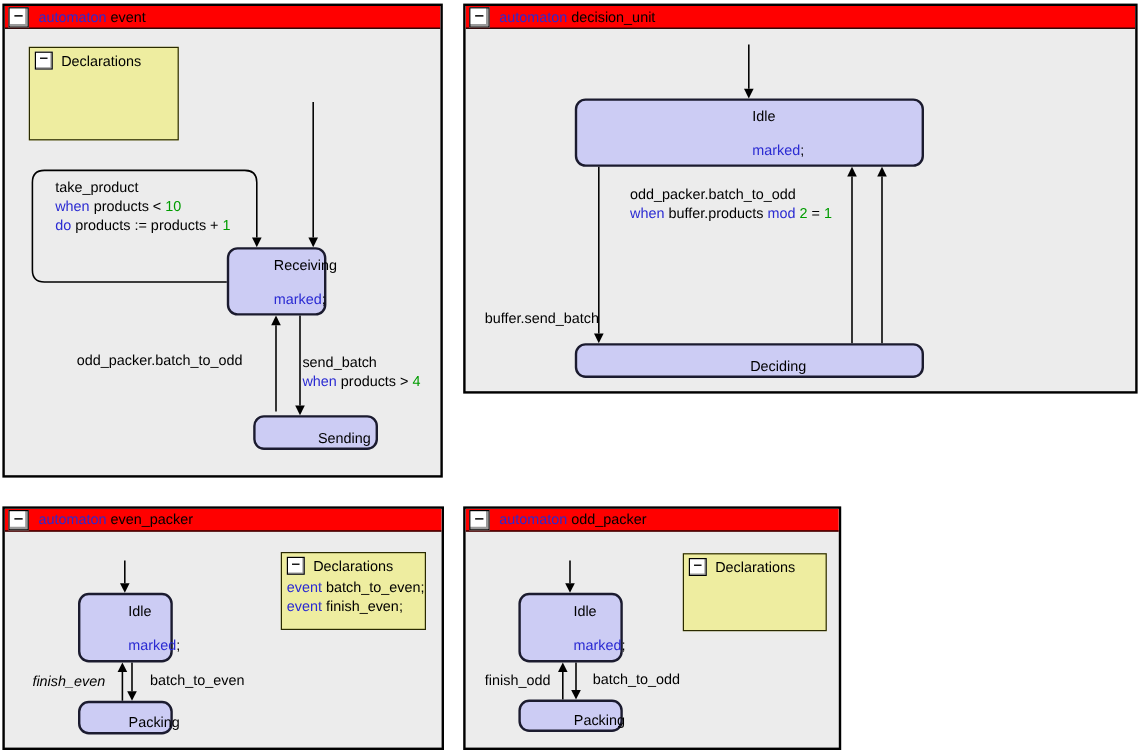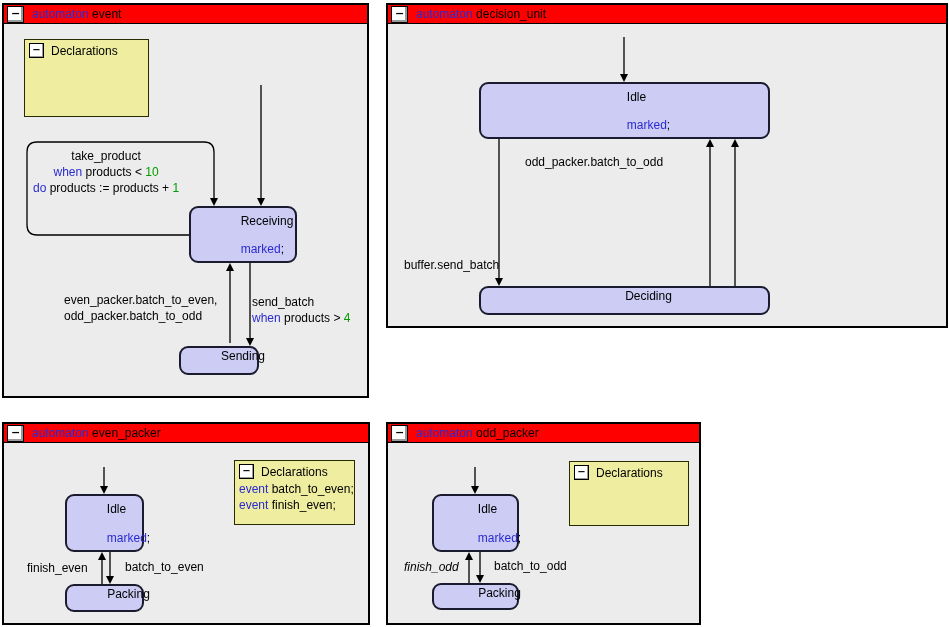--- a/index.html
+++ b/index.html
@@ -22,21 +22,21 @@
 
   .edges { position:absolute; left:0; top:0; width:100%; height:100%; }
   .edges line, .edges path { stroke:var(--line); stroke-width:1.3; fill:none; }
   .edges polygon { fill:var(--line); stroke:none; }
 
   .state { position:absolute; background:var(--state-fill); border:2px solid var(--state-border);
            border-radius:9px; box-sizing:border-box; display:flex; justify-content:center;
            line-height:16px;padding-left:48px; }
   .state .tx { display:flex; flex-direction:column; justify-content:space-between;
                padding:5px 0 4px; text-align:left; }
-  .state.single { align-items:flex-start; }
+  .state.single { align-items:flex-end; }
   .state .nm { white-space:nowrap; }
 
   .decl { position:absolute; background:var(--decl-fill); border:1px solid var(--decl-border);
           box-sizing:border-box; }
   .decl-head { display:flex; align-items:center; padding:3px 0 0 4px; }
   .dbtn { width:13px; height:13px; background:#ffffff; border:1px solid #000;
           box-shadow:inset -1px -1px 0 #9a9a9a; display:flex; align-items:center;
           justify-content:center; flex:0 0 auto; }
   .dbtn span { font:bold 10px/1 "DejaVu Sans", sans-serif; margin-top:-1px; }
   .decl-title { margin-left:7px; white-space:nowrap; }
@@ -81,44 +81,43 @@
 
     <div class="decl" style="left:20px; top:34px; width:125px; height:78px;">
       <div class="decl-head">
         <div class="dbtn">
           <span>−</span>
         </div>
         <span class="decl-title">Declarations</span>
       </div>
     </div>
 
-    <div class="lbl" style="left:29px; top:143px;text-align:center;">
+    <div class="lbl" style="left:42px; top:143px;">
       <div><span>take_product</span></div>
       <div><span class="kw">when</span><span> products &lt; </span><span class="num">10</span></div>
       <div><span class="kw">do</span><span> products := products + </span><span class="num">1</span></div>
     </div>
 
-    <div class="state" style="left:185px; top:201px; width:108px; height:57px;">
+    <div class="state" style="left:185px; top:201px; width:83px; height:57px;">
       <div class="tx">
         <div class="nm">Receiving</div>
         <div class="nm"><span class="kw">marked</span><span>;</span></div>
       </div>
     </div>
 
     <div class="lbl" style="left:60px; top:287px;">
-      <div><span>even_packer.batch_to_even,</span></div>
       <div><span>odd_packer.batch_to_odd</span></div>
     </div>
 
     <div class="lbl" style="left:248px; top:289px;">
       <div><span>send_batch</span></div>
       <div><span class="kw">when</span><span> products &gt; </span><span class="num">4</span></div>
     </div>
 
-    <div class="state single" style="left:175px; top:341px; width:80px; height:29px;">
+    <div class="state single" style="left:207px; top:341px; width:104px; height:29px;">
       <span class="nm">Sending</span>
     </div>
   </div>
 
   <div class="panel" style="left:386px; top:3px; width:562px; height:325px;">
     <svg class="edges" viewBox="0 0 558 321">
       <g>
         <line x1="236" y1="32" x2="236" y2="69"></line>
         <polygon points="232,69 240,69 236,77"></polygon>
       </g>
@@ -148,20 +147,21 @@
 
     <div class="state" style="left:91px; top:77px; width:291px; height:57px;">
       <div class="tx">
         <div class="nm">Idle</div>
         <div class="nm"><span class="kw">marked</span><span>;</span></div>
       </div>
     </div>
 
     <div class="lbl" style="left:137px; top:149px;">
       <div><span>odd_packer.batch_to_odd</span></div>
+      <div><span class="kw">when</span><span> buffer.products </span><span class="kw">mod</span><span> </span><span class="num">2</span><span> = </span><span class="num">1</span></div>
     </div>
 
 
     <div class="lbl" style="left:16px; top:252px;">
       <div><span>buffer.send_batch</span></div>
     </div>
 
     <div class="state single" style="left:91px; top:281px; width:291px; height:29px;">
       <span class="nm">Deciding</span>
     </div>
@@ -206,21 +206,21 @@
       </div>
     </div>
 
     <div class="state" style="left:61px; top:70px; width:79px; height:58px;">
       <div class="tx">
         <div class="nm">Idle</div>
         <div class="nm"><span class="kw">marked</span><span>;</span></div>
       </div>
     </div>
 
-    <div class="lbl" style="left:23px; top:136px;">
+    <div class="lbl" style="left:23px; top:136px;font-style:italic;">
       <div><span>finish_even</span></div>
     </div>
     <div class="lbl" style="left:121px; top:135px;">
       <div><span>batch_to_even</span></div>
     </div>
 
     <div class="state single" style="left:61px; top:160px; width:79px; height:28px;">
       <span class="nm">Packing</span>
     </div>
   </div>
@@ -260,21 +260,21 @@
       </div>
     </div>
 
     <div class="state" style="left:44px; top:70px; width:87px; height:58px;">
       <div class="tx">
         <div class="nm">Idle</div>
         <div class="nm"><span class="kw">marked</span><span>;</span></div>
       </div>
     </div>
 
-    <div class="lbl" style="left:16px; top:135px;font-style:italic;">
+    <div class="lbl" style="left:16px; top:135px;">
       <div><span>finish_odd</span></div>
     </div>
     <div class="lbl" style="left:106px; top:134px;">
       <div><span>batch_to_odd</span></div>
     </div>
 
     <div class="state single" style="left:44px; top:159px; width:87px; height:27px;">
       <span class="nm">Packing</span>
     </div>
   </div>

